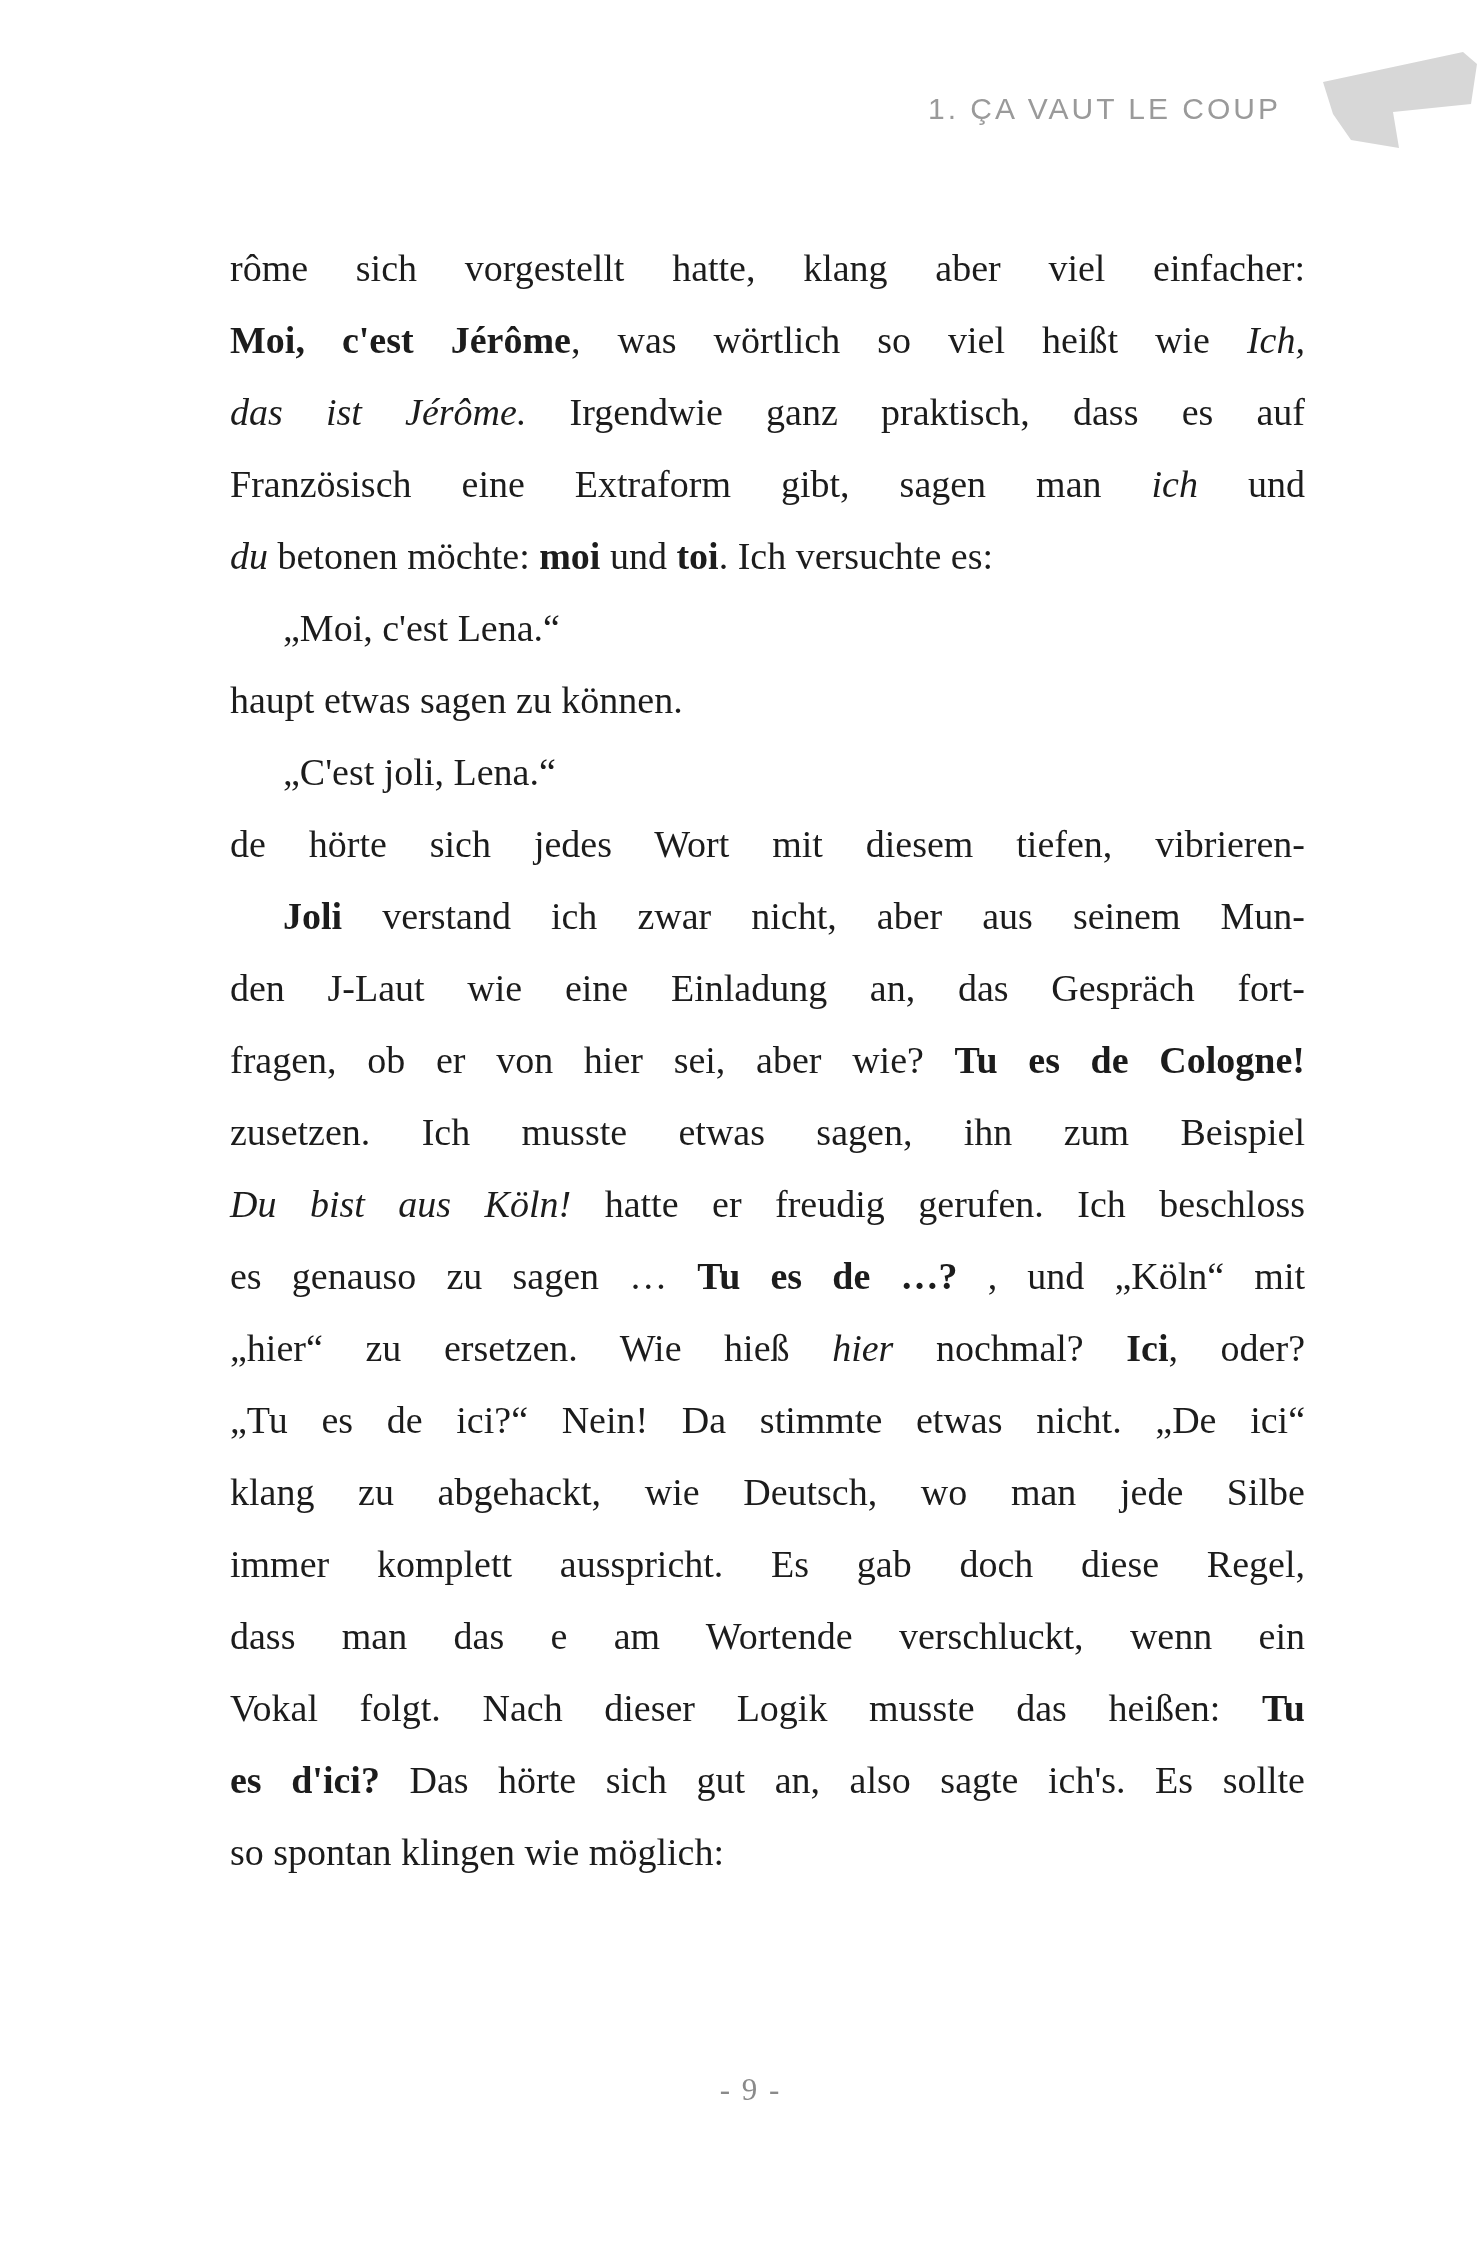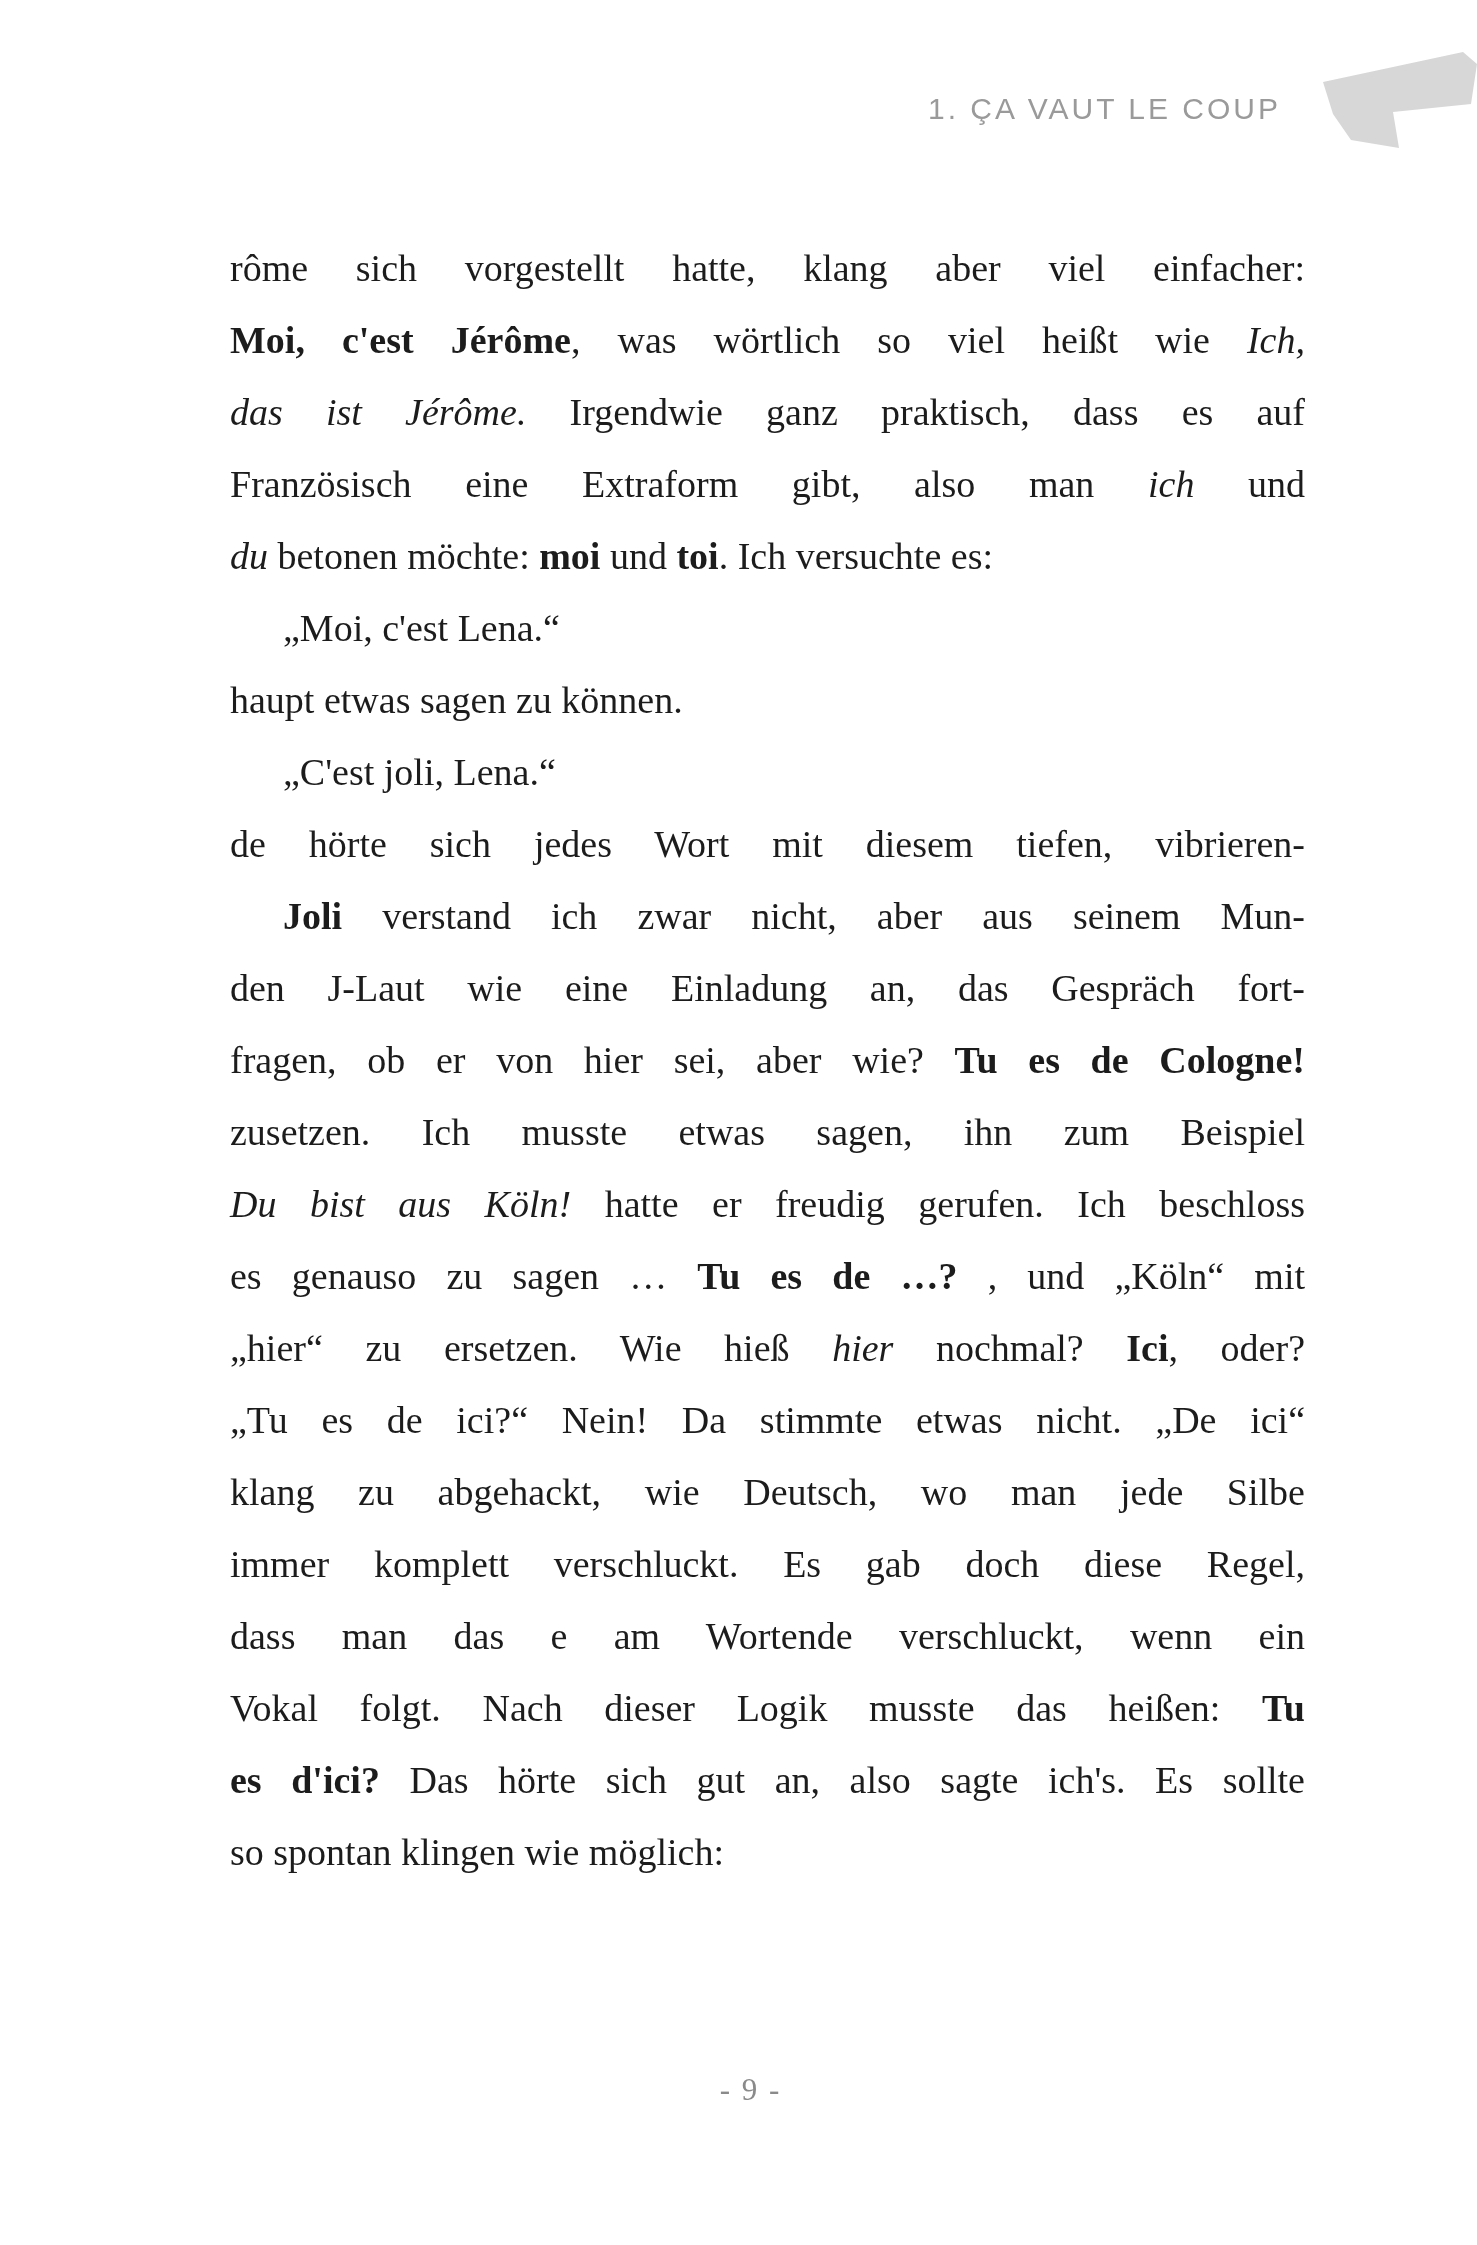--- a/index.html
+++ b/index.html
@@ -80,36 +80,36 @@
   <div class="running-header">1. ÇA VAUT LE COUP</div>
 
   <svg class="corner-shape" viewBox="0 0 156 100" xmlns="http://www.w3.org/2000/svg" aria-hidden="true">
     <polygon points="2,30 142,0 156,12 150,52 72,60 78,96 30,88 12,62" fill="#d7d7d7"></polygon>
   </svg>
 
   <div class="body-text">
       <div class="line"><span>rôme sich vorgestellt hatte, klang aber viel einfacher:</span></div>
       <div class="line"><span class="b">Moi, c'est Jérôme</span><span>, was wörtlich so viel heißt wie </span><span class="i">Ich,</span></div>
       <div class="line"><span class="i">das ist Jérôme.</span><span> Irgendwie ganz praktisch, dass es auf</span></div>
-      <div class="line"><span>Französisch eine Extraform gibt, also man </span><span class="i">ich</span><span> und</span></div>
+      <div class="line"><span>Französisch eine Extraform gibt, sagen man </span><span class="i">ich</span><span> und</span></div>
       <div class="line line-last"><span class="i">du</span><span> betonen möchte: </span><span class="b">moi</span><span> und </span><span class="b">toi</span><span>. Ich versuchte es:</span></div>
       <div class="line line-last line-indent"><span>„Moi, c'est Lena.“</span></div>
       <div class="line line-last"><span>haupt etwas sagen zu können.</span></div>
       <div class="line line-last line-indent"><span>„C'est joli, Lena.“</span></div>
       <div class="line"><span>de hörte sich jedes Wort mit diesem tiefen, vibrieren-</span></div>
       <div class="line line-indent"><span class="b">Joli</span><span> verstand ich zwar nicht, aber aus seinem Mun-</span></div>
       <div class="line"><span>den J-Laut wie eine Einladung an, das Gespräch fort-</span></div>
       <div class="line"><span>fragen, ob er von hier sei, aber wie? </span><span class="b">Tu es de Cologne!</span></div>
       <div class="line"><span>zusetzen. Ich musste etwas sagen, ihn zum Beispiel</span></div>
       <div class="line"><span class="i">Du bist aus Köln!</span><span> hatte er freudig gerufen. Ich beschloss</span></div>
       <div class="line"><span>es genauso zu sagen … </span><span class="b">Tu es de …?</span><span> , und „Köln“ mit</span></div>
       <div class="line"><span>„hier“ zu ersetzen. Wie hieß </span><span class="i">hier</span><span> nochmal? </span><span class="b">Ici</span><span>, oder?</span></div>
       <div class="line"><span>„Tu es de ici?“ Nein! Da stimmte etwas nicht. „De ici“</span></div>
       <div class="line"><span>klang zu abgehackt, wie Deutsch, wo man jede Silbe</span></div>
-      <div class="line"><span>immer komplett verschluckt. Es gab doch diese Regel,</span></div>
+      <div class="line"><span>immer komplett ausspricht. Es gab doch diese Regel,</span></div>
       <div class="line"><span>dass man das e am Wortende verschluckt, wenn ein</span></div>
       <div class="line"><span>Vokal folgt. Nach dieser Logik musste das heißen: </span><span class="b">Tu</span></div>
       <div class="line"><span class="b">es d'ici?</span><span> Das hörte sich gut an, also sagte ich's. Es sollte</span></div>
       <div class="line line-last"><span>so spontan klingen wie möglich:</span></div>
     </div>
 
   <div class="page-number">- 9 -</div>
 
 </div>
 

